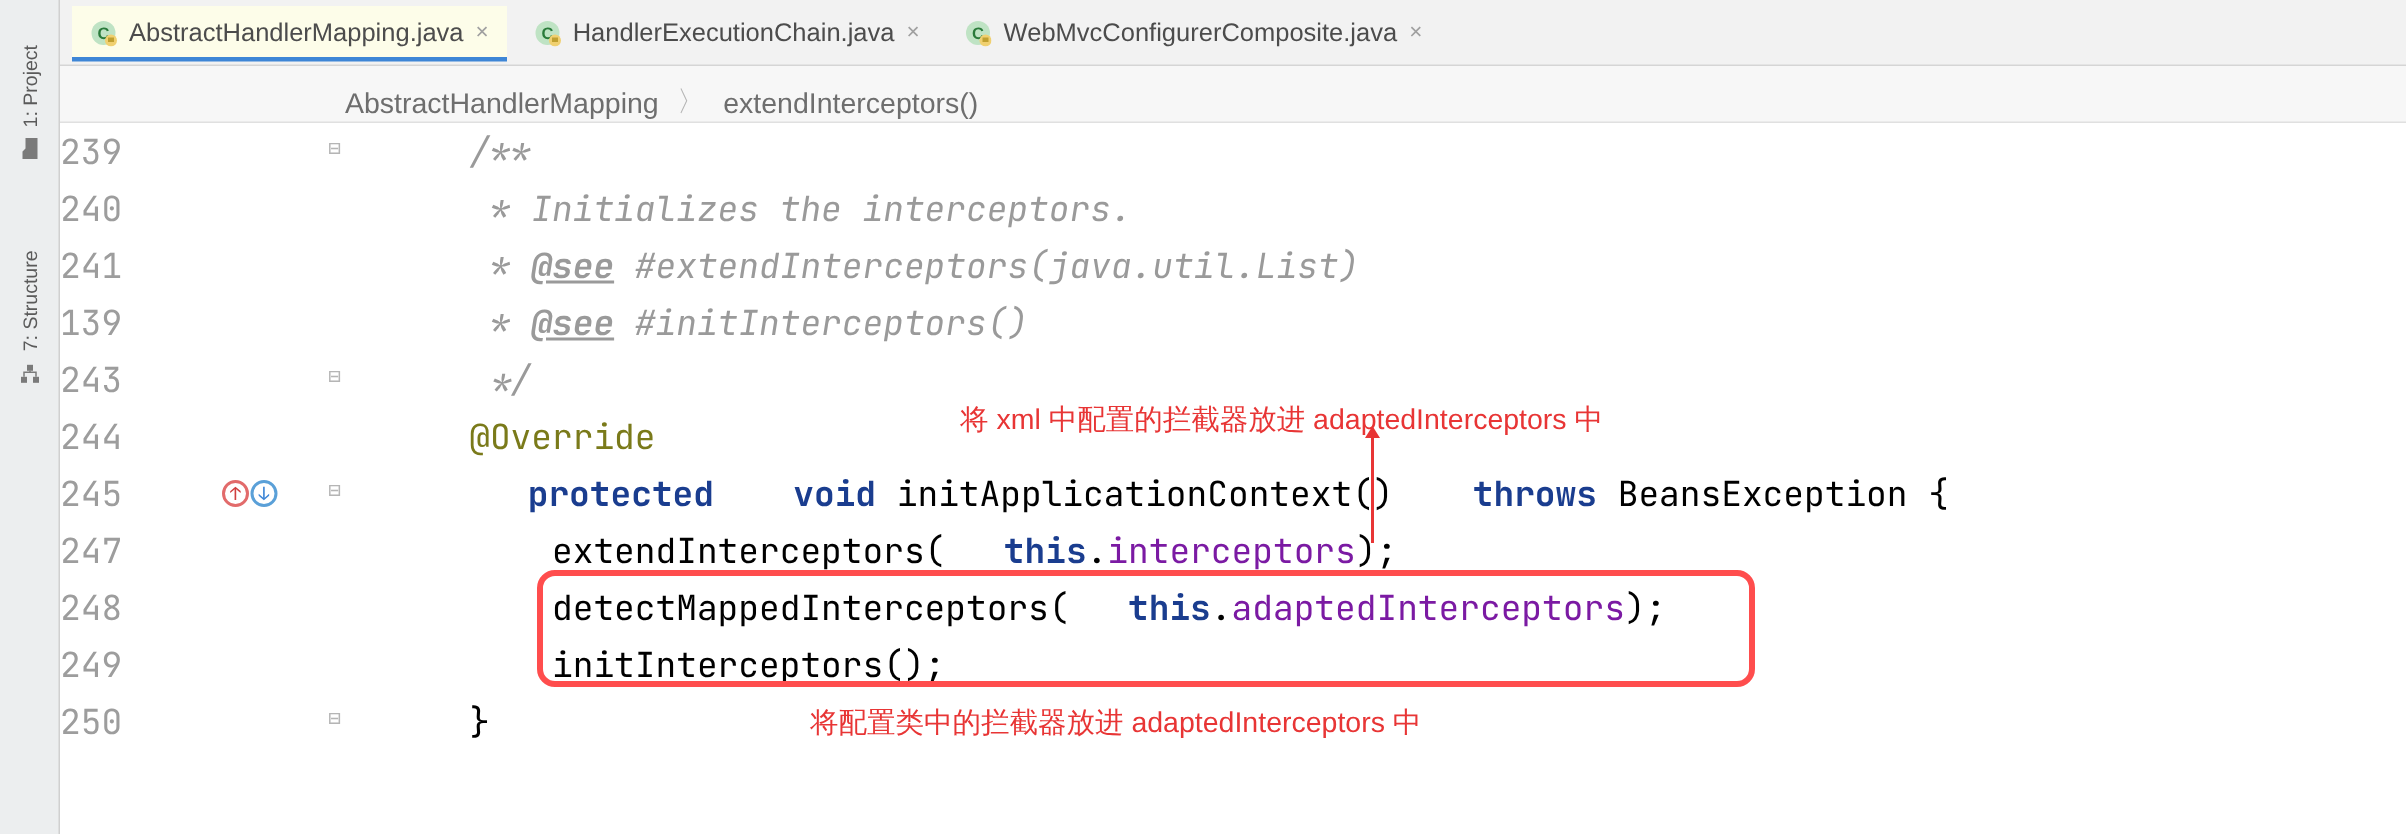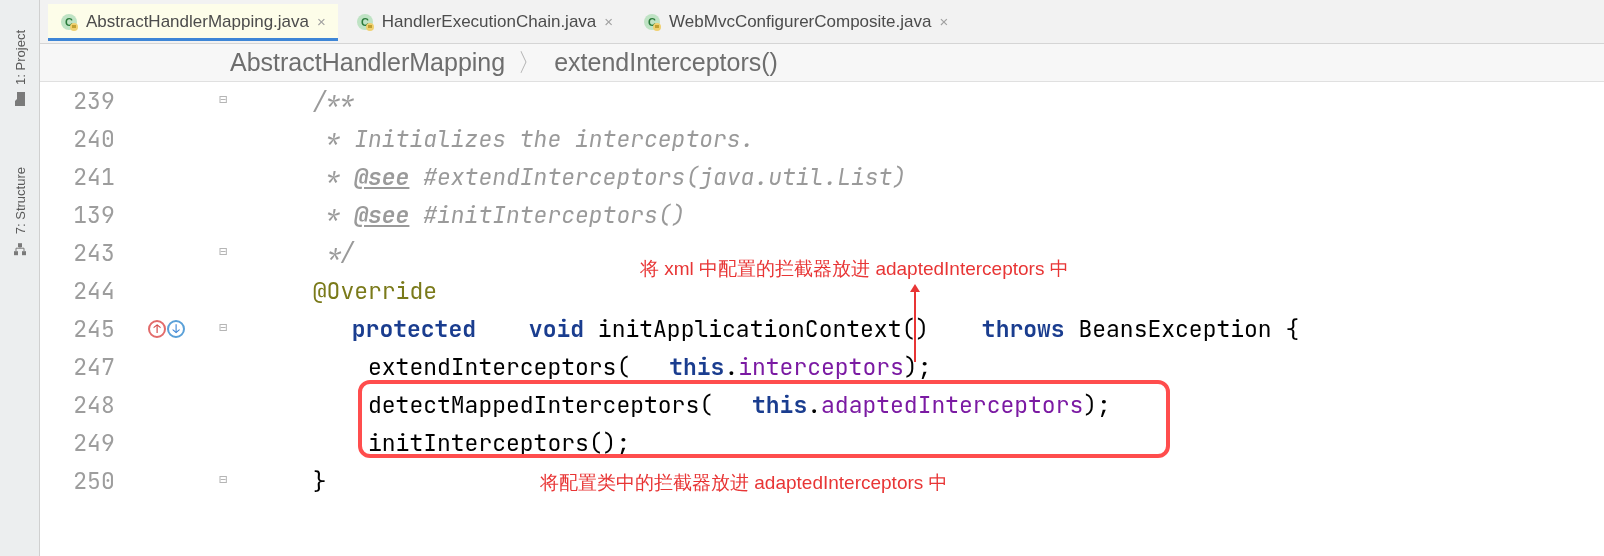--- a/index.html
+++ b/index.html
@@ -8,24 +8,24 @@
   .side-tabs { width: 40px; background: #eceeef; border-right: 1px solid #d0d0d0; display: flex; flex-direction: column; align-items: center; padding-top: 20px; font-size: 13px; color: #5a5a5a; gap: 40px; }
   .side-tab { writing-mode: vertical-rl; transform: rotate(180deg); padding: 10px 0; cursor: pointer; display: flex; align-items: center; gap: 6px; }
   .side-tab .ico { width: 16px; height: 16px; display: inline-block; writing-mode: horizontal-tb; transform: rotate(90deg); }
   .main { flex: 1; display: flex; flex-direction: column; }
   .tabbar { display: flex; align-items: center; height: 44px; background: #f2f2f2; border-bottom: 1px solid #d5d5d5; padding-left: 8px; gap: 6px; }
   .tab { display: flex; align-items: center; gap: 8px; padding: 0 12px; height: 36px; font-size: 17px; color: #4c4c4c; position: relative; cursor: pointer; }
   .tab.active::after { content: ""; position: absolute; left: 0; right: 0; bottom: -1px; height: 3px; background: #3e86d6; }
   .tab.active { background: #fdfde9; }
   .java-ico { width: 18px; height: 18px; display: inline-flex; align-items: center; justify-content: center; }
   .tab-close { color: #a0a0a0; font-size: 15px; }
-  .breadcrumb { height: 38px; display: flex; align-items: center; padding-left: 190px; font-size: 25px; color: #6e6e6e; gap: 12px; border-bottom: 1px solid #e0e0e0; background: #f7f7f7; }
+  .breadcrumb { height: 38px; display: flex; align-items: flex-end; padding-left: 190px; font-size: 19px; color: #6e6e6e; gap: 12px; border-bottom: 1px solid #e0e0e0; background: #f7f7f7; }
   .breadcrumb .sep { color: #b5b5b5; }
   .editor { flex: 1; display: flex; background: #ffffff; font-family: "JetBrains Mono","Menlo","Consolas",monospace; font-size: 23px; line-height: 38px; position: relative; }
-  .gutter { width: 170px; background: #ffffff; border-right: none; text-align: center; color: #9d9d9d; padding-right: 62px; user-select: none; position: relative; }
+  .gutter { width: 170px; background: #ffffff; border-right: none; text-align: left; color: #9d9d9d; padding-right: 62px; user-select: none; position: relative; }
   .gutter .ln { height: 38px; position: relative; }
   .override-mark { position: absolute; left: 108px; display: flex; gap: 1px; }
   .override-mark .m { width: 18px; height: 18px; border-radius: 50%; border: 2px solid; display: inline-flex; align-items: center; justify-content: center; }
   .m.up { border-color: #e26b6b; } .m.up::after { content:"↑"; color:#d04040; font-size:12px; font-weight:bold; }
   .m.dn { border-color: #5aa0d8; } .m.dn::after { content:"↓"; color:#3e86d6; font-size:12px; font-weight:bold; }
   .code { flex: 1; position: relative; padding-left: 20px; }
   .code pre { margin: 0; font-family: inherit; }
   .c-comment { color: #9a9a9a; font-style: italic; }
   .c-tag { color: #9a9a9a; font-style: italic; font-weight: bold; text-decoration: underline; }
   .c-kw { color: #1a3d8f; font-weight: 700; margin-left: 39px; }
@@ -132,20 +132,20 @@
       </div>
 
       <span class="fold" style="top:10px;">⊟</span>
       <span class="fold" style="top:162px;">⊟</span>
       <span class="fold" style="top:238px;">⊟</span>
       <span class="fold" style="top:390px;">⊟</span>
 
       <div class="code">
         <pre><div class="cl"><span class="c-comment">      /**</span></div><div class="cl"><span class="c-comment">       * </span><span class="c-comment">Initializes the interceptors.</span></div><div class="cl"><span class="c-comment">       * </span><span class="c-tag">@see</span><span class="c-comment"> #extendInterceptors(java.util.List)</span></div><div class="cl"><span class="c-comment">       * </span><span class="c-tag">@see</span><span class="c-comment"> #initInterceptors()</span></div><div class="cl"><span class="c-comment">       */</span></div><div class="cl">      <span class="c-ann">@Override</span></div><div class="cl">      <span class="c-kw">protected</span> <span class="c-kw">void</span><span> initApplicationContext() </span><span class="c-kw">throws</span><span> BeansException {</span></div><div class="cl"><span>          extendInterceptors(</span><span class="c-kw">this</span><span>.</span><span class="c-field">interceptors</span><span>);</span></div><div class="cl"><span>          detectMappedInterceptors(</span><span class="c-kw">this</span><span>.</span><span class="c-field">adaptedInterceptors</span><span>);</span></div><div class="cl"><span>          initInterceptors();</span></div><div class="cl"><span>      }</span></div><div class="cl"></div></pre>
 
-        <div class="anno" style="left:430px; top:168px;">将 xml 中配置的拦截器放进 adaptedInterceptors 中</div>
+        <div class="anno" style="left:430px; top:180px;">将 xml 中配置的拦截器放进 adaptedInterceptors 中</div>
         <div class="anno-arrow up" style="left:704px; top:208px; height:72px;"></div>
         <div class="anno-box" style="left:148px; top:298px; width:812px; height:78px;"></div>
         <div class="anno" style="left:330px; top:382px;text-align:right;">将配置类中的拦截器放进 adaptedInterceptors 中</div>
       </div>
     </div>
   </div>
 </div>
 
 </body></html>

